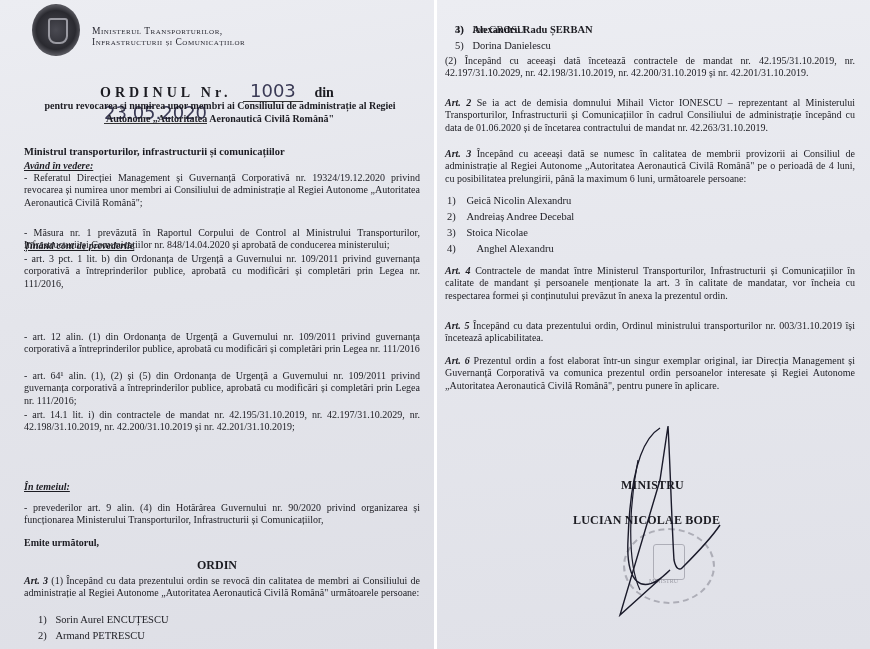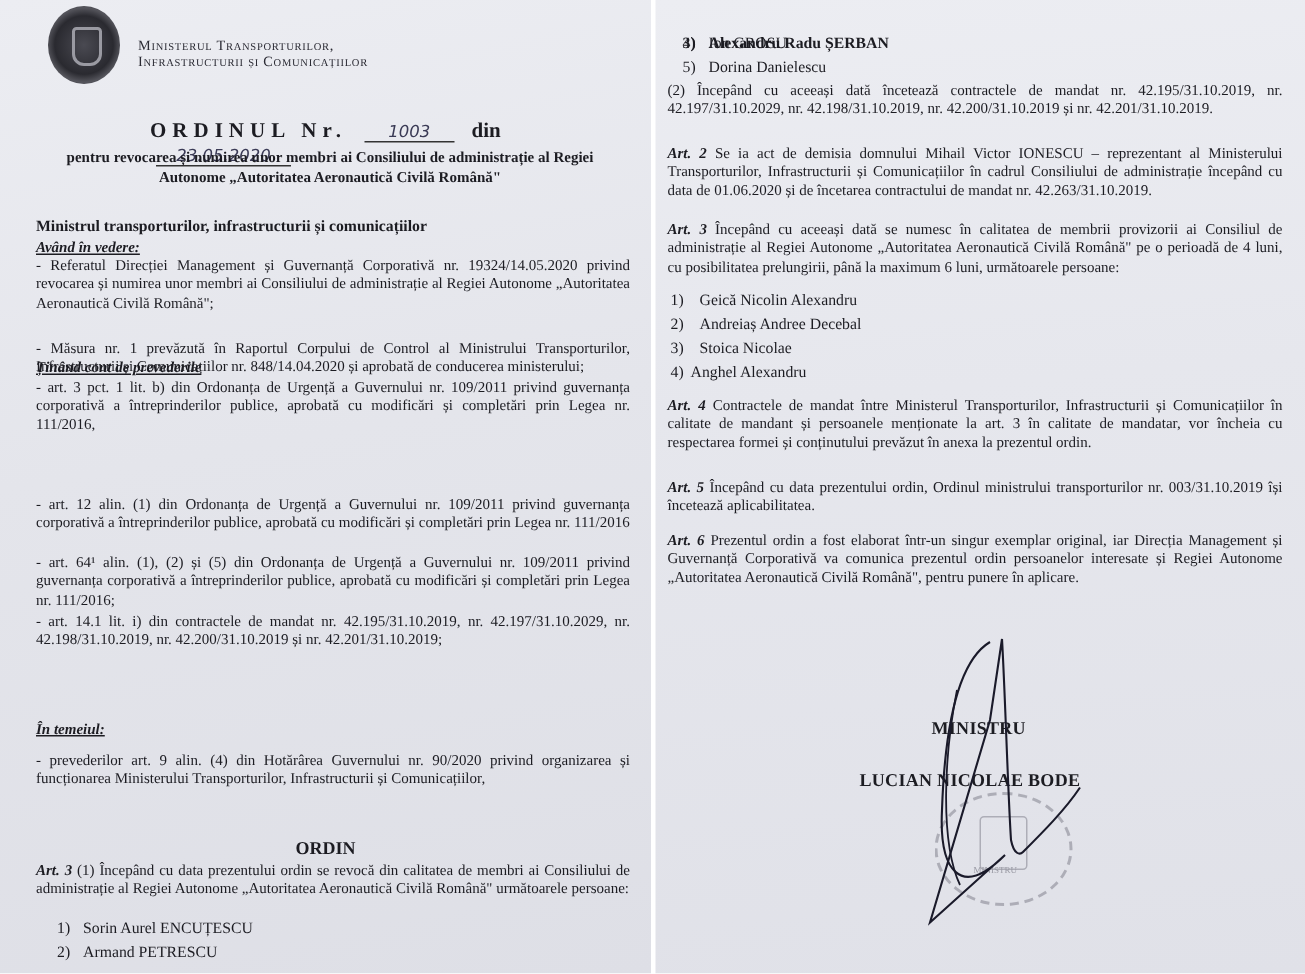--- a/index.html
+++ b/index.html
@@ -5,21 +5,21 @@
   html, body { margin: 0; padding: 0; }
   body { width: 870px; height: 649px; background: #ffffff; position: relative; overflow: hidden; font-family: "Liberation Serif", "DejaVu Serif", serif; color: #1c1c22; }
   .page { position: absolute; top: 0; height: 649px; overflow: hidden; background: linear-gradient(170deg, #ecedf2 0%, #e4e5eb 45%, #dedfe6 100%); }
   .page.left { left: 0; width: 434px; }
   .page.right { left: 437px; width: 433px; background: linear-gradient(175deg, #ecedf2 0%, #e6e7ed 40%, #e0e1e8 100%); }
   .divider { position: absolute; left: 434px; top: 0; width: 3px; height: 649px; background: #ffffff; }
   .seal { position: absolute; left: 32px; top: 4px; width: 48px; height: 52px; border-radius: 50%; background: radial-gradient(circle, #4a4a52 0%, #2a2a30 55%, #55555c 70%, #1e1e24 100%); }
   .seal::after { content: ""; position: absolute; left: 16px; top: 14px; width: 16px; height: 22px; border: 2px solid #9a9aa2; border-radius: 3px 3px 8px 8px; }
   .ministry { position: absolute; left: 92px; top: 26px; font-size: 9.5px; letter-spacing: 0.5px; line-height: 11px; font-variant: small-caps; color: #2a2a33; }
   .order-title { position: absolute; left: 100px; top: 80px; font-size: 14px; font-weight: bold; letter-spacing: 4px; }
-  .hand { font-family: "DejaVu Sans", sans-serif; font-style: italic; font-weight: normal; letter-spacing: 0; color: #3a3a55; font-size: 11px; }
+  .hand { font-family: "DejaVu Sans", sans-serif; font-weight: normal; letter-spacing: 0; color: #3a3a55; font-size: 18px; }
   .blank { display: inline-block; border-bottom: 1px solid #333; min-width: 60px; text-align: center; margin: 0 4px; }
   .blank.date { min-width: 90px; }
   .order-sub { position: absolute; left: 20px; width: 400px; top: 99px; font-size: 10px; font-weight: bold; text-align: center; line-height: 13px; }
   .para { position: absolute; left: 24px; width: 396px; font-size: 10px; line-height: 12.3px; text-align: justify; }
   .bold { font-weight: bold; }
   .ulital { font-weight: bold; font-style: italic; text-decoration: underline; }
   .center-bold { position: absolute; width: 434px; left: 0; text-align: center; font-weight: bold; font-size: 12px; }
   .list-item { position: absolute; font-size: 10.5px; }
   .art-label { font-weight: bold; font-style: italic; }
   .sig-text { position: absolute; font-weight: bold; font-size: 12px; letter-spacing: 0.2px; }
@@ -46,32 +46,33 @@
   </div>
 
   <div class="order-sub">
     <div>pentru revocarea și numirea unor membri ai Consiliului de administrație al Regiei</div>
     <div>Autonome „Autoritatea Aeronautică Civilă Română"</div>
   </div>
 
   <div class="para ulital" style="top:160px;">Având în vedere:</div>
 
   <div class="para bold" style="top:146px; font-size:10.5px;">Ministrul transporturilor, infrastructurii și comunicațiilor</div>
-  <div class="para" style="top:172px;">- Referatul Direcției Management și Guvernanță Corporativă nr. 19324/14.05.2020 privind revocarea și numirea unor membri ai Consiliului de administrație al Regiei Autonome „Autoritatea Aeronautică Civilă Română";</div>
+  <div class="para" style="top:172px;">- Referatul Direcției Management și Guvernanță Corporativă nr. 19324/19.12.2020 privind revocarea și numirea unor membri ai Consiliului de administrație al Regiei Autonome „Autoritatea Aeronautică Civilă Română";</div>
   <div class="para" style="top:227px;">- Măsura nr. 1 prevăzută în Raportul Corpului de Control al Ministrului Transporturilor, Infrastructurii și Comunicațiilor nr. 848/14.04.2020 și aprobată de conducerea ministerului;</div>
 
   <div class="para ulital" style="top:240px;">Ținând cont de prevederile</div>
   <div class="para" style="top:253px;">- art. 3 pct. 1 lit. b) din Ordonanța de Urgență a Guvernului nr. 109/2011 privind guvernanța corporativă a întreprinderilor publice, aprobată cu modificări și completări prin Legea nr. 111/2016,</div>
   <div class="para" style="top:331px;">- art. 12 alin. (1) din Ordonanța de Urgență a Guvernului nr. 109/2011 privind guvernanța corporativă a întreprinderilor publice, aprobată cu modificări și completări prin Legea nr. 111/2016</div>
   <div class="para" style="top:370px;">- art. 64¹ alin. (1), (2) și (5) din Ordonanța de Urgență a Guvernului nr. 109/2011 privind guvernanța corporativă a întreprinderilor publice, aprobată cu modificări și completări prin Legea nr. 111/2016;</div>
   <div class="para" style="top:409px;">- art. 14.1 lit. i) din contractele de mandat nr. 42.195/31.10.2019, nr. 42.197/31.10.2029, nr. 42.198/31.10.2019, nr. 42.200/31.10.2019 și nr. 42.201/31.10.2019;</div>
 
   <div class="para ulital" style="top:481px;">În temeiul:</div>
   <div class="para" style="top:502px;">- prevederilor art. 9 alin. (4) din Hotărârea Guvernului nr. 90/2020 privind organizarea și funcționarea Ministerului Transporturilor, Infrastructurii și Comunicațiilor,</div>
 
+  <div class="para bold" style="top:537px;">Emite următorul,</div>
 
   <div class="center-bold" style="top:558px;">ORDIN</div>
 
   <div class="para" style="top:575px;">
     <span class="art-label">Art. 3</span>
     <span>(1) Începând cu data prezentului ordin se revocă din calitatea de membri ai Consiliului de administrație al Regiei Autonome „Autoritatea Aeronautică Civilă Română" următoarele persoane:</span>
   </div>
 
   <div class="list-item" style="left:38px; top:614px;">
     <span>1)</span>
@@ -116,21 +117,21 @@
   <div class="list-item" style="left:10px; top:211px;">
     <span>2)</span>
     <span style="margin-left:8px">Andreiaș Andree Decebal</span>
   </div>
   <div class="list-item" style="left:10px; top:227px;">
     <span>3)</span>
     <span style="margin-left:8px">Stoica Nicolae</span>
   </div>
   <div class="list-item" style="left:10px; top:243px;">
     <span>4)</span>
-    <span style="margin-left:2px">Anghel Alexandru</span>
+    <span style="margin-left:18px">Anghel Alexandru</span>
   </div>
 
   <div class="para" style="left:8px; width:410px; top:265px;">
     <span class="art-label">Art. 4</span>
     <span>Contractele de mandat între Ministerul Transporturilor, Infrastructurii și Comunicațiilor în calitate de mandant și persoanele menționate la art. 3 în calitate de mandatar, vor încheia cu respectarea formei și conținutului prevăzut în anexa la prezentul ordin.</span>
   </div>
 
   <div class="para" style="left:8px; width:410px; top:320px;">
     <span class="art-label">Art. 5</span>
     <span>Începând cu data prezentului ordin, Ordinul ministrului transporturilor nr. 003/31.10.2019 își încetează aplicabilitatea.</span>

